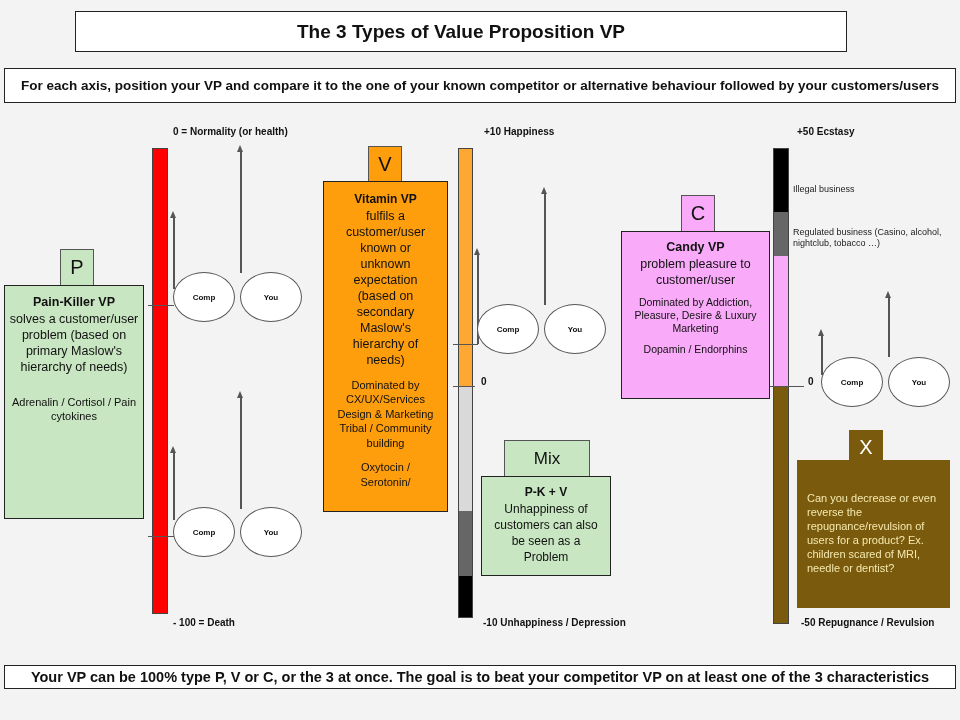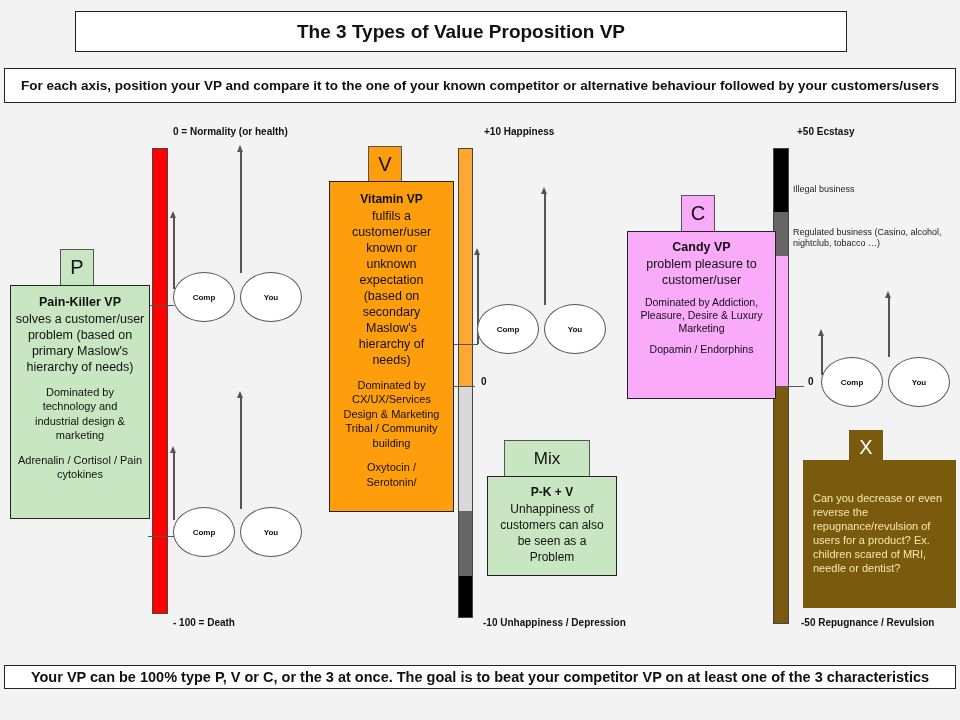--- a/index.html
+++ b/index.html
@@ -6,21 +6,21 @@
   body{width:960px;height:720px;background:#f3f3f3;position:relative;overflow:hidden;font-family:"Liberation Sans",sans-serif;color:#111;}
   .abs{position:absolute;box-sizing:border-box;}
   .hbox{background:#fff;border:1.5px solid #222;display:flex;align-items:center;justify-content:center;font-weight:bold;text-align:center;}
   .title{left:75px;top:11px;width:772px;height:41px;font-size:19px;}
   .subtitle{left:4px;top:68px;width:952px;height:35px;font-size:13.5px;}
   .footer{left:4px;top:665px;width:952px;height:24px;font-size:14.5px;}
   .lbl{font-size:10px;font-weight:bold;white-space:nowrap;}
   .small{font-size:9px;white-space:nowrap;color:#222;line-height:12px;}
   .bar{border:1px solid #444;}
   .tab{display:flex;align-items:center;justify-content:center;font-size:20px;border:1px solid #555;}
-  .card{border:1.5px solid #222;text-align:center;font-size:12px;line-height:15.5px;padding:6px 4px;margin-left:6px;}
+  .card{border:1.5px solid #222;text-align:center;font-size:12px;line-height:15.5px;padding:6px 4px;}
   .card b{display:block;}
   .card .gap{height:10px;}
   .ellipse{width:62px;height:50px;border:1px solid #555;border-radius:50%;background:#fff;display:flex;align-items:center;justify-content:center;font-size:8px;font-weight:bold;}
   .arrow{width:1.5px;background:#555;}
   .arrow::before{content:"";position:absolute;top:-6px;left:-3px;border-left:3.75px solid transparent;border-right:3.75px solid transparent;border-bottom:7px solid #555;}
   .tick{height:1px;background:#555;}
   .green{background:#c9e6c2;}
   .orange{background:#ff9e0d;}
   .pink{background:#f9aaf9;}
   .brown{background:#7a5a0c;color:#f5e9b0;}
@@ -45,21 +45,20 @@
 <div class="abs arrow" style="left:173px;top:452px;height:68px;"></div>
 <div class="abs arrow" style="left:240px;top:397px;height:112px;"></div>
 <div class="abs ellipse" style="left:173px;top:507px;">Comp</div>
 <div class="abs ellipse" style="left:240px;top:507px;">You</div>
 
 <div class="abs tab green" style="left:60px;top:249px;width:34px;height:37px;">P</div>
 <div class="abs card green" style="left:4px;top:285px;width:140px;height:234px;padding-top:9px;">
   <b style="font-size:12.5px;">Pain-Killer VP</b>
   <div style="font-size:12.5px;line-height:16px;">solves a customer/user problem (based on primary Maslow's hierarchy of needs)</div>
   <div class="gap"></div>
-  <div style="font-size:11px;line-height:14.5px;padding:0 6px;">Dominated by technology and industrial design &amp; marketing</div>
   <div class="gap"></div>
   <div style="font-size:11px;line-height:14.5px;">Adrenalin / Cortisol / Pain cytokines</div>
 </div>
 
 <div class="abs lbl" style="left:484px;top:126px;">+10 Happiness</div>
 <div class="abs bar" style="left:458px;top:148px;width:15px;height:239px;background:#ffa733;border-bottom:none;"></div>
 <div class="abs bar" style="left:458px;top:387px;width:15px;height:124px;background:#d9d9d9;border-top:none;border-bottom:none;"></div>
 <div class="abs bar" style="left:458px;top:511px;width:15px;height:65px;background:#666;border-top:none;border-bottom:none;"></div>
 <div class="abs bar" style="left:458px;top:576px;width:15px;height:42px;background:#000;border-top:none;"></div>
 <div class="abs tick" style="left:453px;top:386px;width:22px;"></div>

